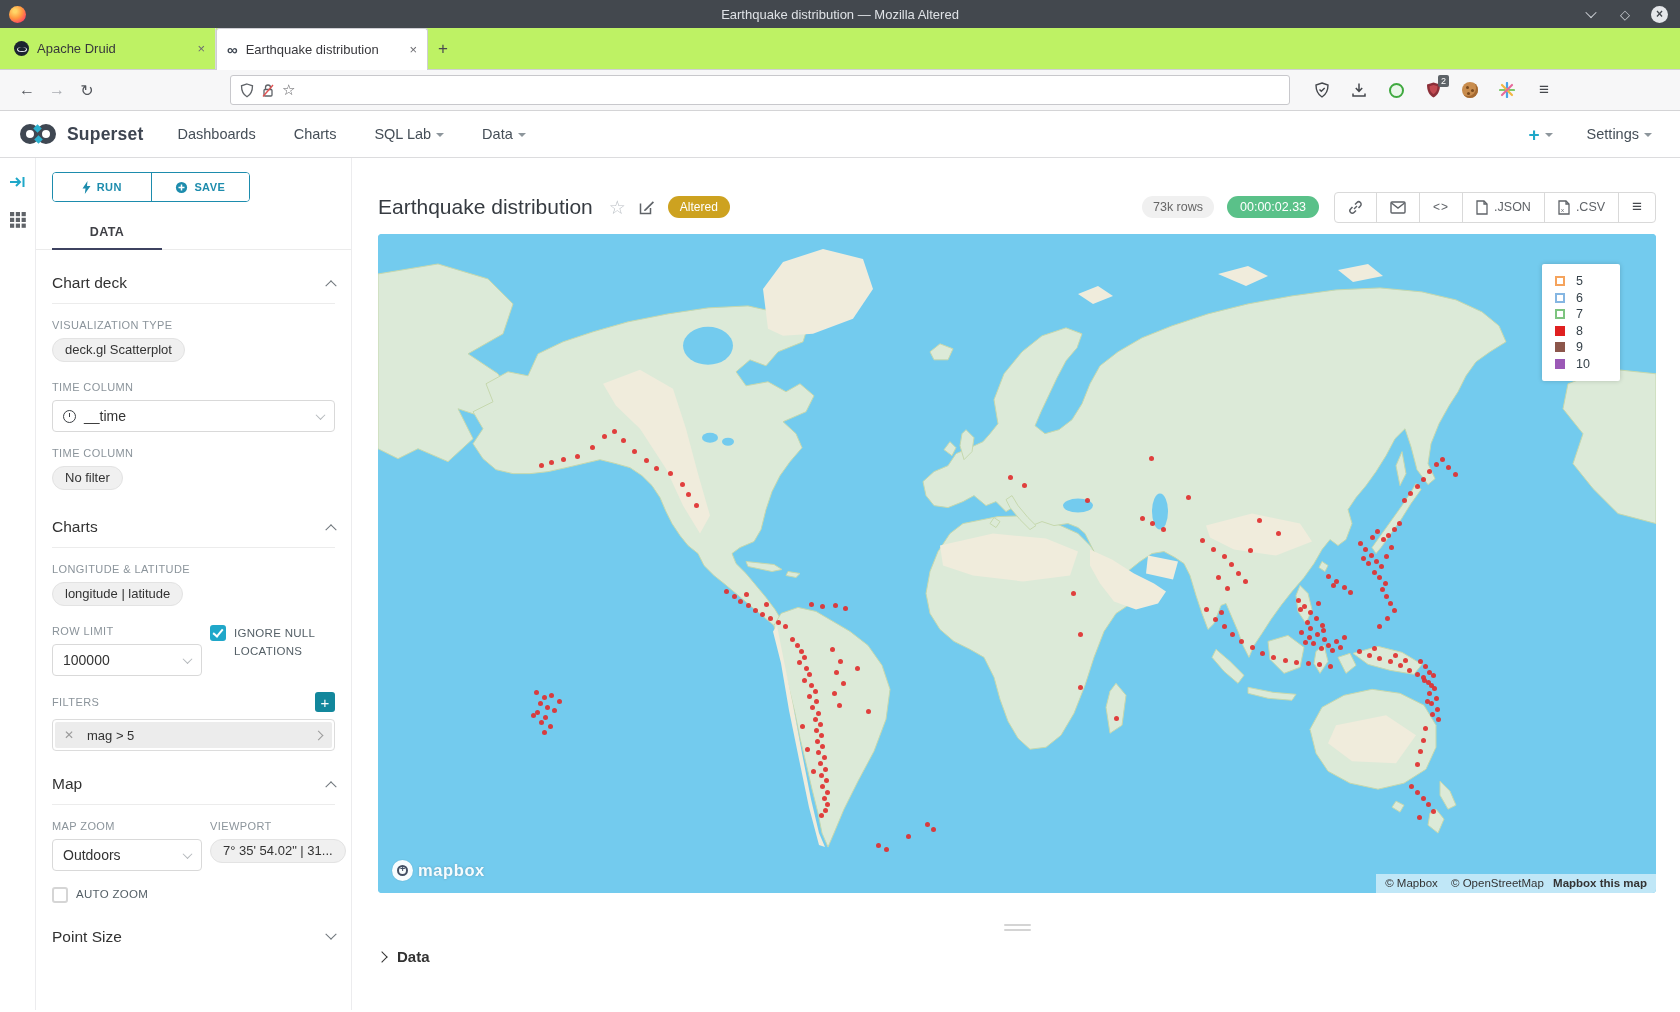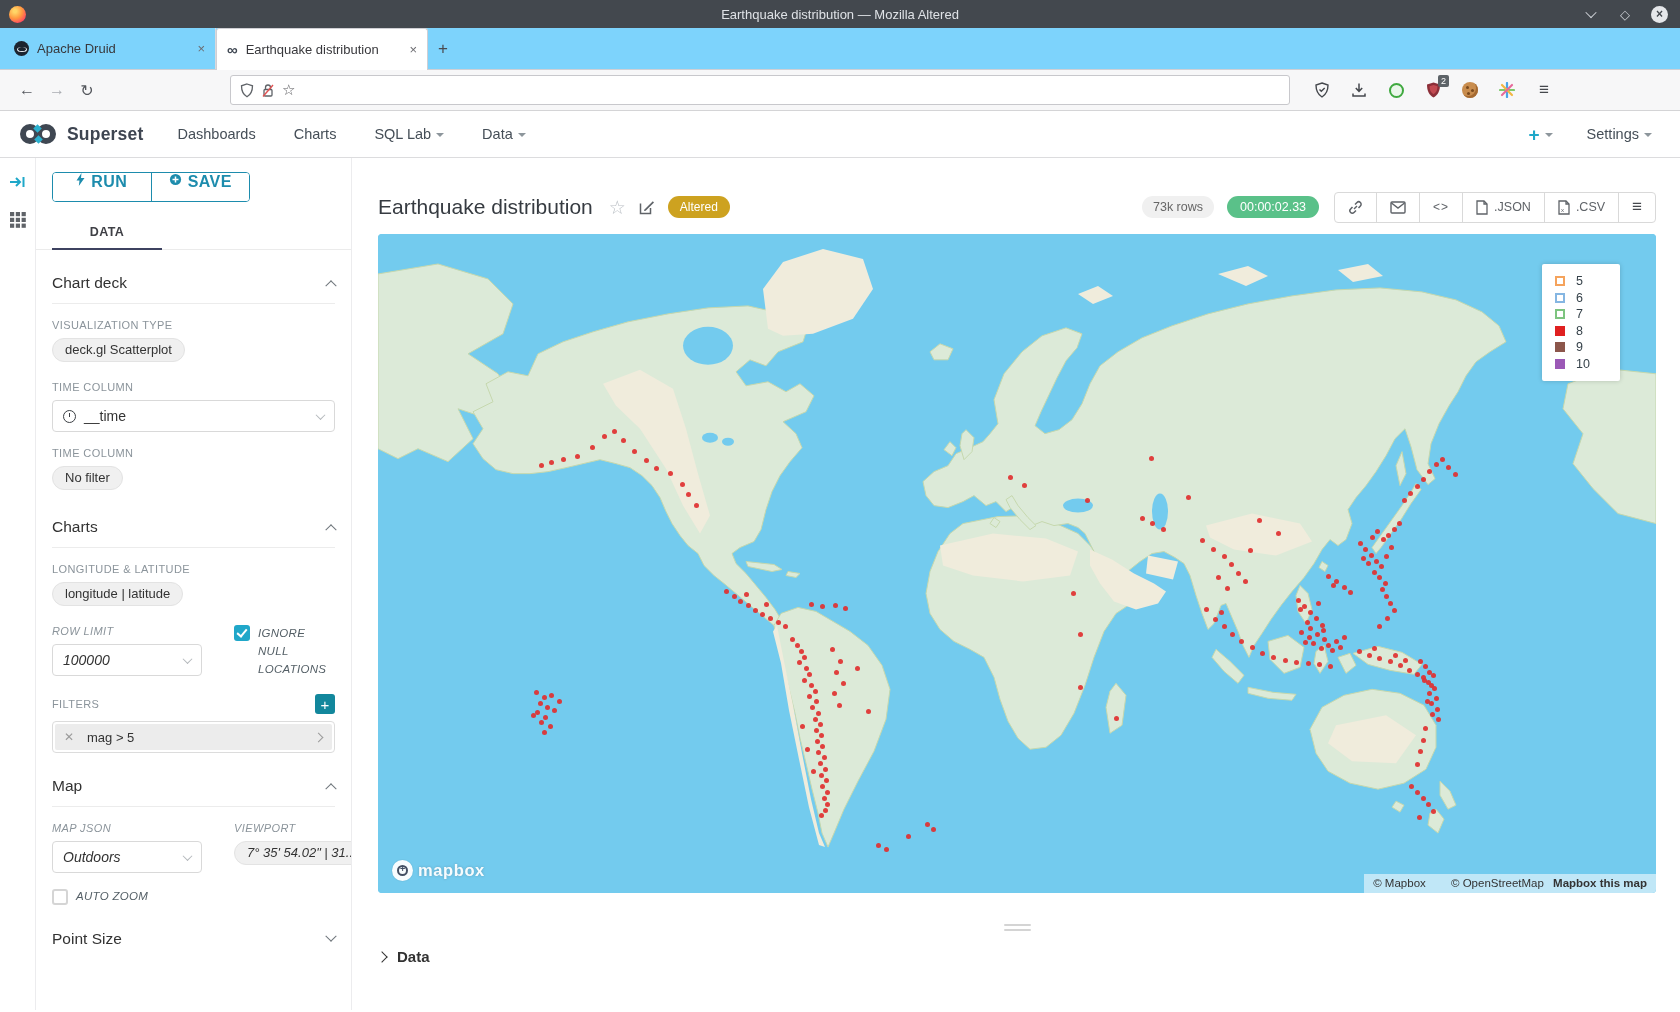--- a/index.html
+++ b/index.html
@@ -12,21 +12,21 @@
   .ff-ball { width:17px; height:17px; border-radius:50%; margin-left:9px;
     background:radial-gradient(circle at 35% 30%, #ffd567 10%, #ff9840 45%, #ff4f5e 75%, #b5007f 100%); }
   .win-title { position:absolute; left:0; right:0; text-align:center; color:#dfe2e6; }
   .win-controls { margin-left:auto; display:flex; align-items:center; gap:18px; padding-right:12px; z-index:2; }
   .wc { color:#cfd3d8; font-size:13px; display:flex; align-items:center; justify-content:center; width:16px; height:16px; }
   .wc-chev { width:8px; height:8px; border-right:1.6px solid #cfd3d8; border-bottom:1.6px solid #cfd3d8;
     transform:rotate(45deg) translate(-1px,-1px); }
   .wc-close { width:17px; height:17px; border-radius:50%; background:#e5e7ea; color:#43484e;
     font-size:12px; font-weight:bold; display:flex; align-items:center; justify-content:center; }
 
-  .tabstrip { height:41px; background:#7dd3fc; display:flex; align-items:stretch; padding-left:4px; }
+  .tabstrip { height:41px; background:#bef264; display:flex; align-items:stretch; padding-left:4px; }
   .tab { width:212px; display:flex; align-items:center; gap:8px; padding:0 10px; font-size:13px;
     color:#38383c; border-right:1px solid #d9d9dd; }
   .tab.active { background:#fff; border:1px solid #cfcfd4; border-bottom:none; border-radius:3px 3px 0 0;
     margin-bottom:-1px; z-index:2; }
   .tab-title { flex:1; white-space:nowrap; overflow:hidden; text-overflow:ellipsis; }
   .tab-close { color:#6b6b70; font-size:13px; }
   .druid-ico { width:15px; height:15px; border-radius:50%; background:#1c2430; position:relative; flex:none; }
   .druid-ico::after { content:""; position:absolute; left:3px; top:6px; width:8px; height:4px;
     border-radius:50%; border:1.3px solid #eef2f5; border-top:none; }
   .ss-ico { color:#3f4752; font-weight:bold; font-size:15px; line-height:1; flex:none; }
@@ -66,22 +66,22 @@
   .settings { font-size:14.5px; color:#454e57; display:flex; align-items:center; gap:5px; }
 
   
   .content { display:flex; height:852px; }
   .rail { width:36px; border-right:1px solid #ececee; display:flex; flex-direction:column; align-items:center;
     padding-top:16px; gap:22px; flex:none; }
 
   .sidebar { width:316px; border-right:1px solid #ececee; padding:0 16px; overflow:hidden; flex:none; }
   .runsave { margin-top:14px; width:198px; height:30px; display:flex; border:1.5px solid #1d8cad;
     border-radius:4px; overflow:hidden; }
-  .rs-btn { flex:1; display:flex; align-items:flex-start; justify-content:center; gap:6px;
-    color:#1d8cad; font-size:16px; font-weight:bold; letter-spacing:.4px; background:#fff; }
+  .rs-btn { flex:1; display:flex; align-items:center; justify-content:center; gap:6px;
+    color:#1d8cad; font-size:11px; font-weight:bold; letter-spacing:.4px; background:#fff; }
   .rs-btn + .rs-btn { border-left:1.5px solid #1d8cad; }
   .side-tabs { margin:15px -16px 0; padding:0 16px; border-bottom:1px solid #ebebeb; }
   .side-tab { display:inline-block; width:110px; text-align:center; padding:8px 0 9px;
     font-size:12.5px; font-weight:bold; letter-spacing:.4px; color:#3f4046;
     border-bottom:2.5px solid #3d4260; margin-bottom:-1px; }
 
   .sec-head { display:flex; align-items:center; justify-content:space-between; margin-top:24px;
     padding-bottom:11px; border-bottom:1px solid #ececec; }
   .sec-title { font-size:15.5px; color:#323232; display:flex; align-items:center; gap:7px; }
   .chev { width:8px; height:8px; border-right:1.6px solid #6f767c; border-bottom:1.6px solid #6f767c; }
@@ -92,21 +92,21 @@
   .lbl { font-size:11px; color:#8b949b; letter-spacing:.4px; margin:15px 0 7px; }
   .pill { display:inline-block; background:#f0f0f0; border:1px solid #e3e3e3; border-radius:12px;
     padding:3px 12px 4px; font-size:13px; color:#333; max-width:100%; white-space:nowrap;
     overflow:hidden; text-overflow:ellipsis; }
   .select { height:32px; border:1px solid #d9d9d9; border-radius:4px; background:#fff; display:flex;
     align-items:center; padding:0 10px; font-size:14px; color:#333; justify-content:space-between; }
   .sel-chev { width:7px; height:7px; border-right:1.4px solid #b4b8bc; border-bottom:1.4px solid #b4b8bc;
     transform:rotate(45deg) translate(-1px,-1px); }
   .clock { width:13px; height:13px; border-radius:50%; border:1.5px solid #3b3f44; position:relative; margin-right:8px; }
   .clock::after { content:""; position:absolute; left:4.6px; top:2px; width:1.5px; height:4px; background:#3b3f44; }
-  .two-col { display:flex; gap:32px;font-style:italic; }
+  .two-col { display:flex; gap:8px; }
   .col-l { width:150px; flex:none; }
   .col-r { flex:1; }
   .chkrow { display:flex; gap:8px; margin-top:15px; }
   .chk { width:16px; height:16px; border-radius:3px; flex:none; }
   .chk.on { background:#20a7c9; position:relative; }
   .chk.on::after { content:""; position:absolute; left:5px; top:2px; width:4px; height:8px;
     border-right:2px solid #fff; border-bottom:2px solid #fff; transform:rotate(40deg); }
   .chk.off { border:2px solid #d5d5d5; background:#fff; }
   .chk-lbl { font-size:11.5px; color:#545f66; letter-spacing:.3px; line-height:1.55; }
   .filters-head { display:flex; align-items:center; justify-content:space-between; margin-top:16px; }
@@ -147,21 +147,21 @@
   .mb-logo { position:absolute; left:14px; bottom:12px; display:flex; align-items:center; gap:5px; opacity:.95; }
   .mb-circle { width:21px; height:21px; border-radius:50%; background:#fff; display:flex; align-items:center;
     justify-content:center; box-shadow:0 0 2px rgba(0,0,0,.15); }
   .mb-inner { width:11px; height:11px; border-radius:50%; border:2px solid #41495c; position:relative; }
   .mb-inner::after { content:"+"; position:absolute; left:1px; top:-3.5px; color:#41495c; font-size:9px; font-weight:bold; }
   .mb-word { color:#fff; font-size:16.5px; font-weight:bold; letter-spacing:.6px;
     text-shadow:0 0 3px rgba(90,120,140,.55); }
   .attrib { position:absolute; right:0; bottom:0; background:rgba(255,255,255,.55); padding:3px 9px 4px;
     font-size:11.5px; color:#333; }
   .attrib b { margin-left:6px; }
-  .attrib span { margin-left:22px; }
+  .attrib span { margin-left:10px; }
   .attrib span:first-child { margin-left:0; }
 
   .splitter { margin-top:31px; display:flex; flex-direction:column; align-items:center; gap:3px; }
   .split-line { width:27px; height:2px; background:#d4d4d4; border-radius:2px; }
   .data-row { margin-top:17px; display:flex; align-items:center; gap:11px; }
   .data-chev { width:8px; height:8px; border-right:1.8px solid #323232; border-bottom:1.8px solid #323232;
     transform:rotate(-45deg); }
   .data-lbl { font-size:15px; font-weight:bold; color:#323232; }
 
   .icon-svg { display:block; }
@@ -382,21 +382,21 @@
       </div>
     </div>
 
     
     <div class="sec-head">
       <span class="sec-title">Map</span>
       <span class="chev up"></span>
     </div>
     <div class="two-col">
       <div class="col-l">
-        <div class="lbl">MAP JSON</div>
+        <div class="lbl">MAP ZOOM</div>
         <div class="select">
           <span>Outdoors</span>
           <span class="sel-chev"></span>
         </div>
         <div class="chkrow" style="align-items:center;">
           <span class="chk off"></span>
           <span class="chk-lbl">AUTO ZOOM</span>
         </div>
       </div>
       <div class="col-r">

